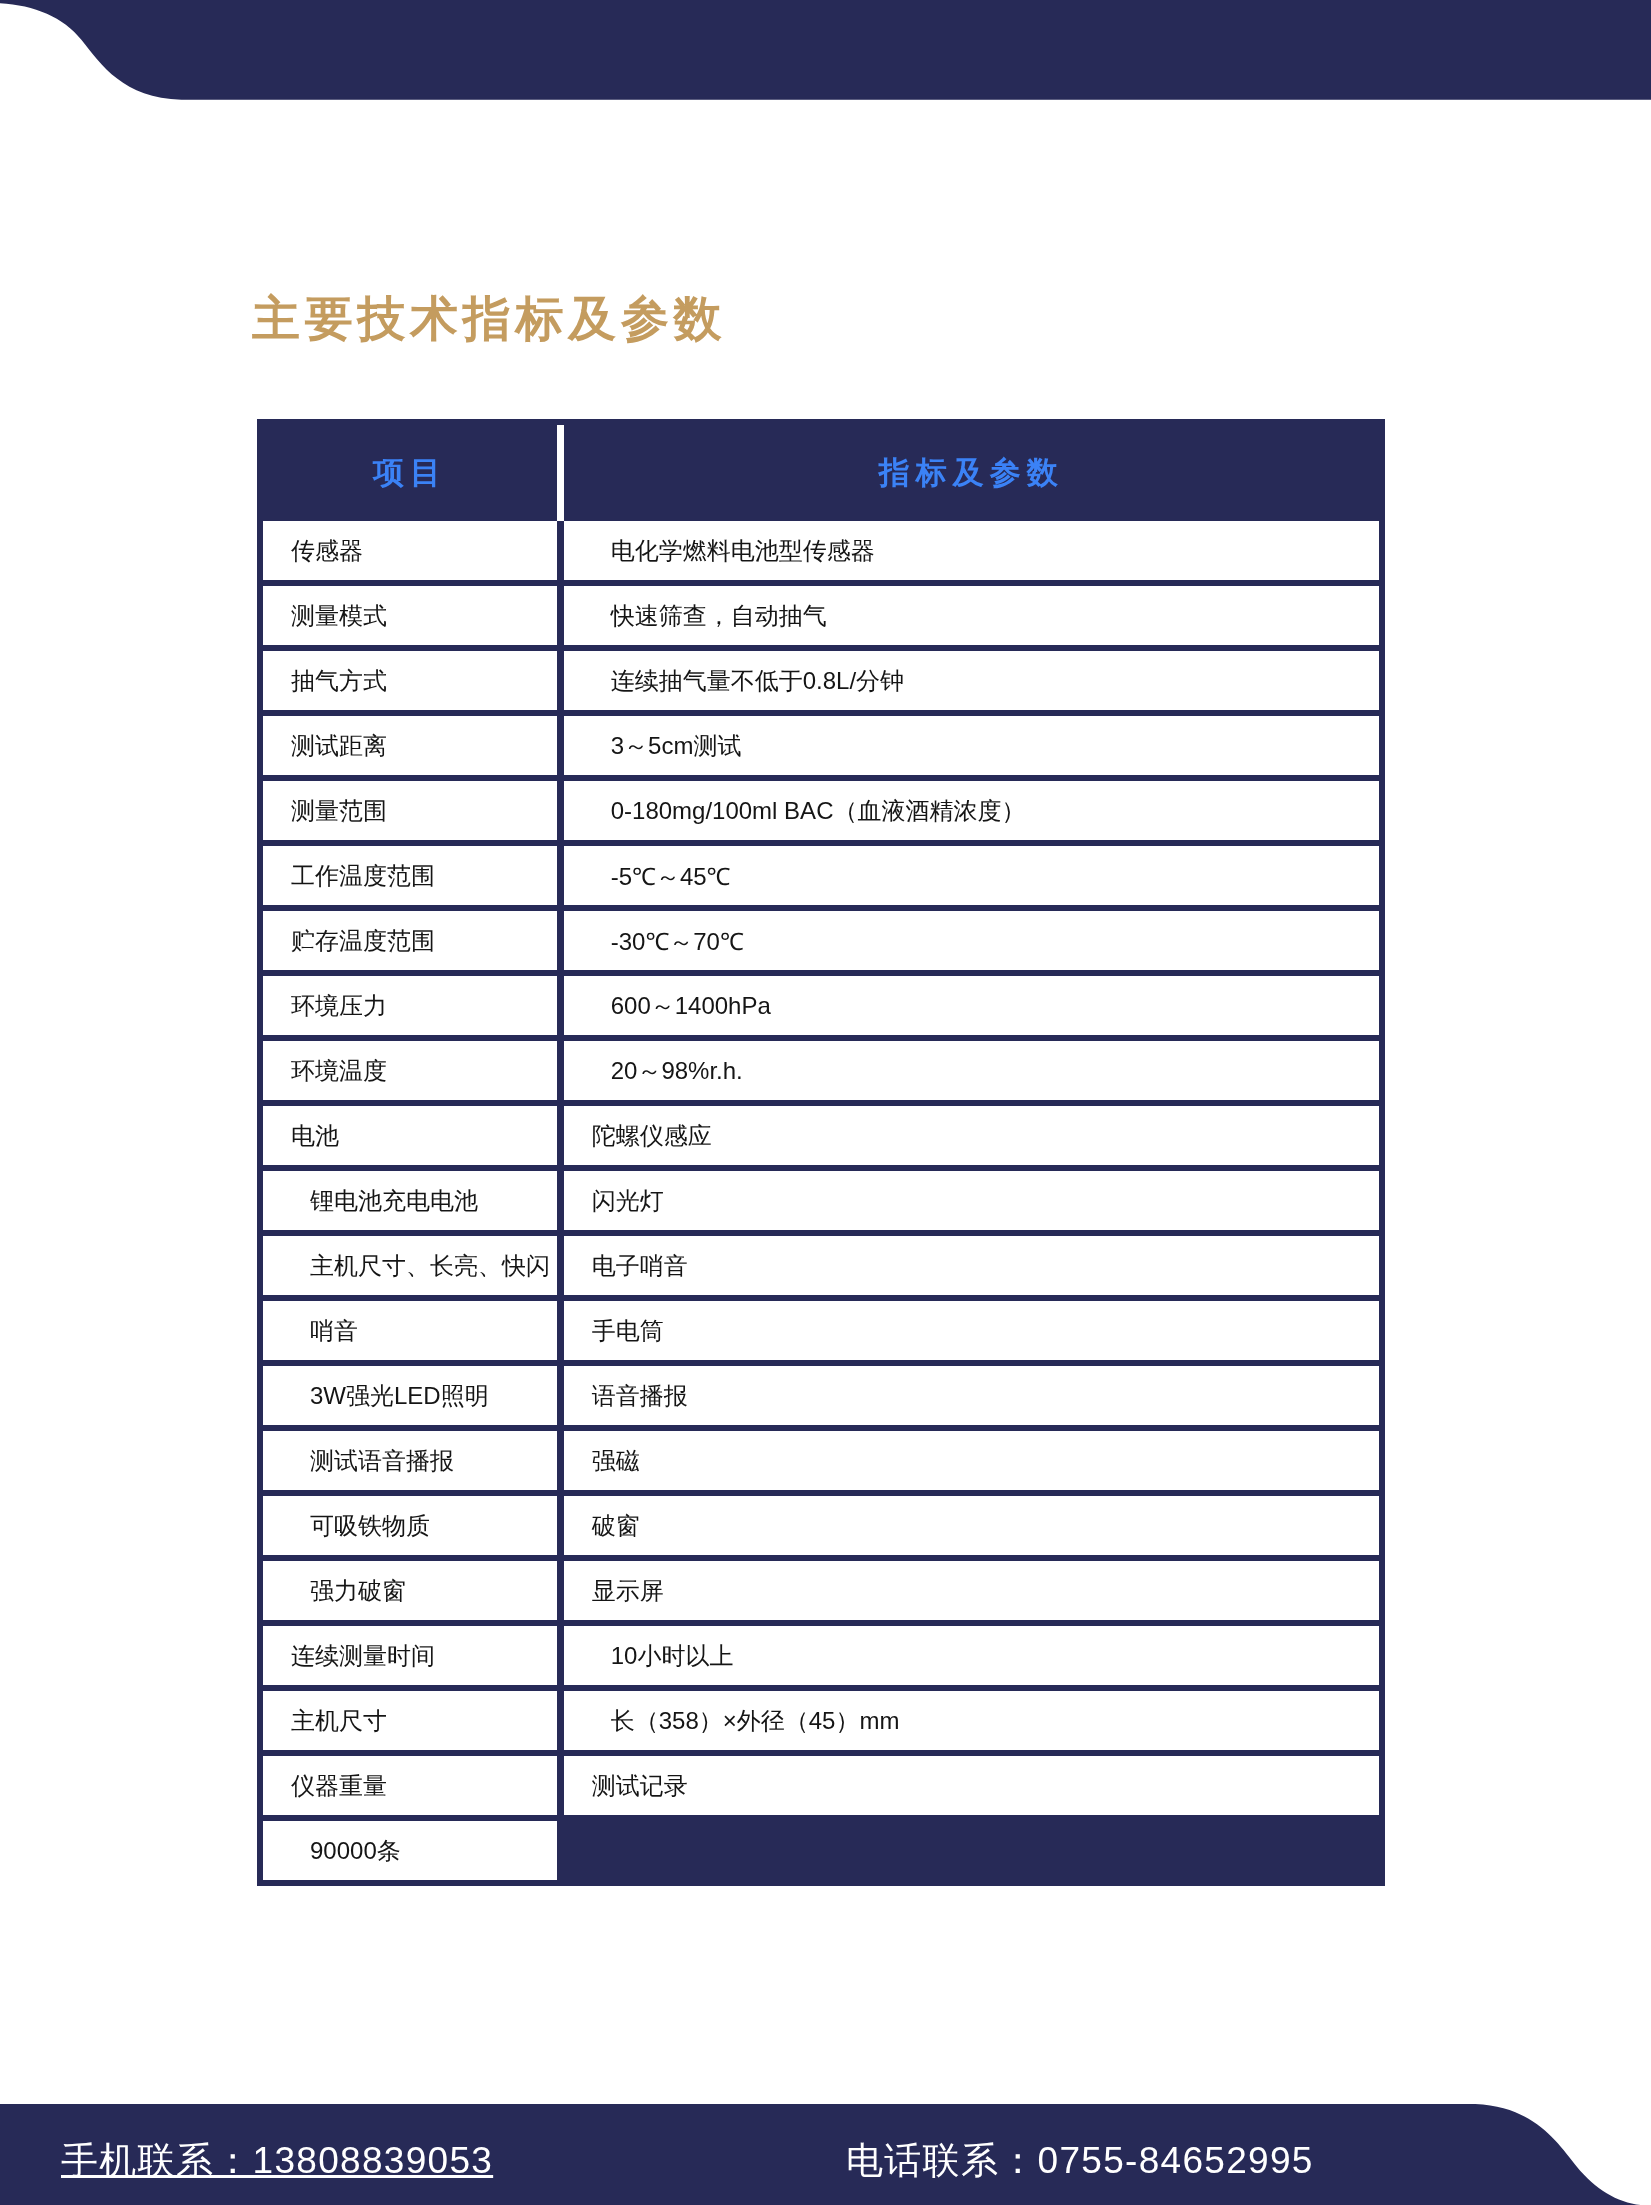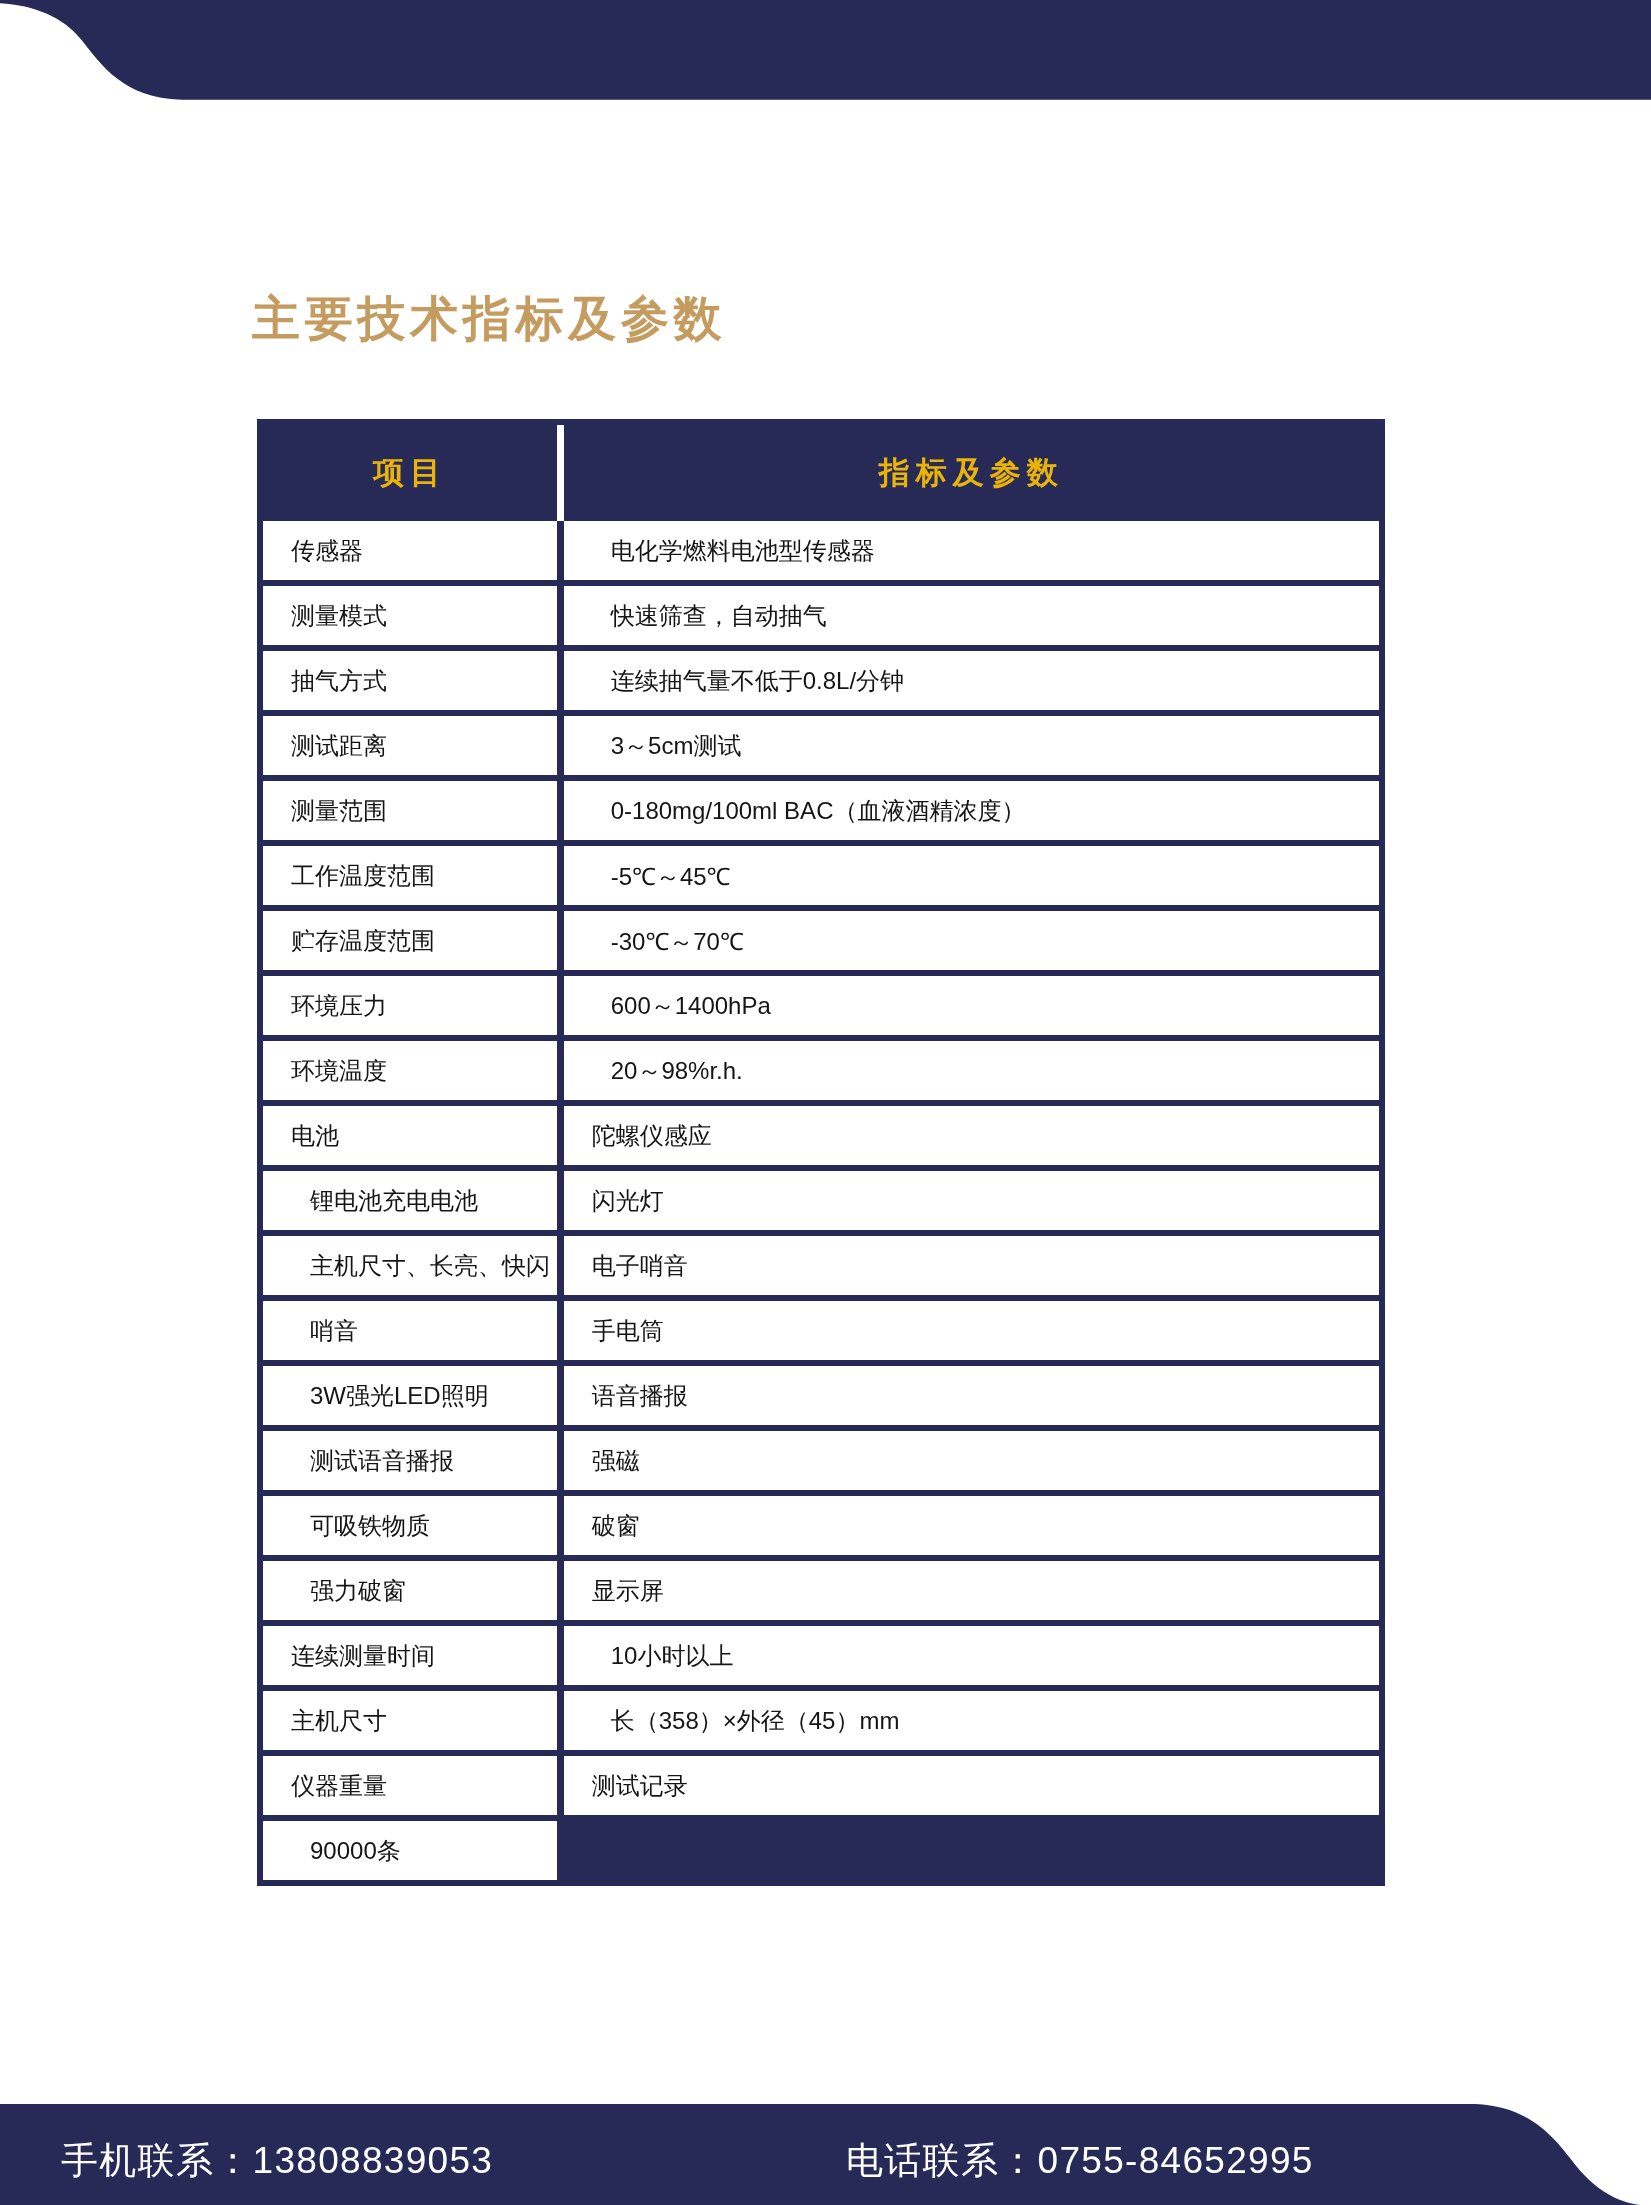--- a/index.html
+++ b/index.html
@@ -35,21 +35,21 @@
   .spec-table{
     position:absolute;left:257px;top:419px;width:1128px;
     background:var(--navy);
     border:6px solid var(--navy);
   }
   .thead{
     display:flex;align-items:stretch;height:96px;background:var(--navy);
   }
   .th{
     display:flex;align-items:center;justify-content:center;
-    color:#eab308;font-size:31px;font-weight:bold;letter-spacing:6px;
+    color:#3b82f6;font-size:31px;font-weight:bold;letter-spacing:6px;
     white-space:nowrap;
   }
   .th.item{width:294px;}
   .th.value{flex:1;}
   .thead-divider{width:6.7px;background:#fff;}
 
   .tbody{
     display:grid;
     grid-template-columns:294px 1fr;
     gap:6px 6.7px;
@@ -62,21 +62,21 @@
     white-space:nowrap;overflow:hidden;
   }
   .cell.item{padding-left:28px;}
   .cell.value{padding-left:47px;text-align:right;}
 
   
   .footer-text{
     position:absolute;top:2136px;
     color:#fff;font-size:37px;letter-spacing:1.3px;white-space:nowrap;
   }
-  .footer-text.mobile{left:61px;}
+  .footer-text.mobile{left:61px;text-decoration:underline;}
   .footer-text.phone{left:846px;}
 </style>
 </head>
 <body>
 
 <div class="top-band">
   <svg class="band-svg" viewBox="0 0 2477 152" preserveAspectRatio="none">
     <path d="M0 0 H2477 V150 H272 C185 148 152 98 122 60 C95 26 52 8 0 5 Z" fill="var(--navy)"></path>
   </svg>
 </div>

